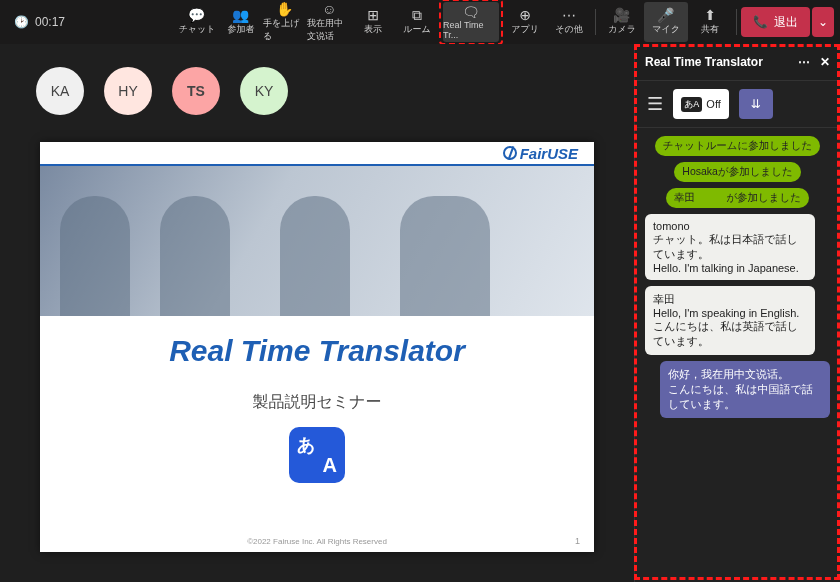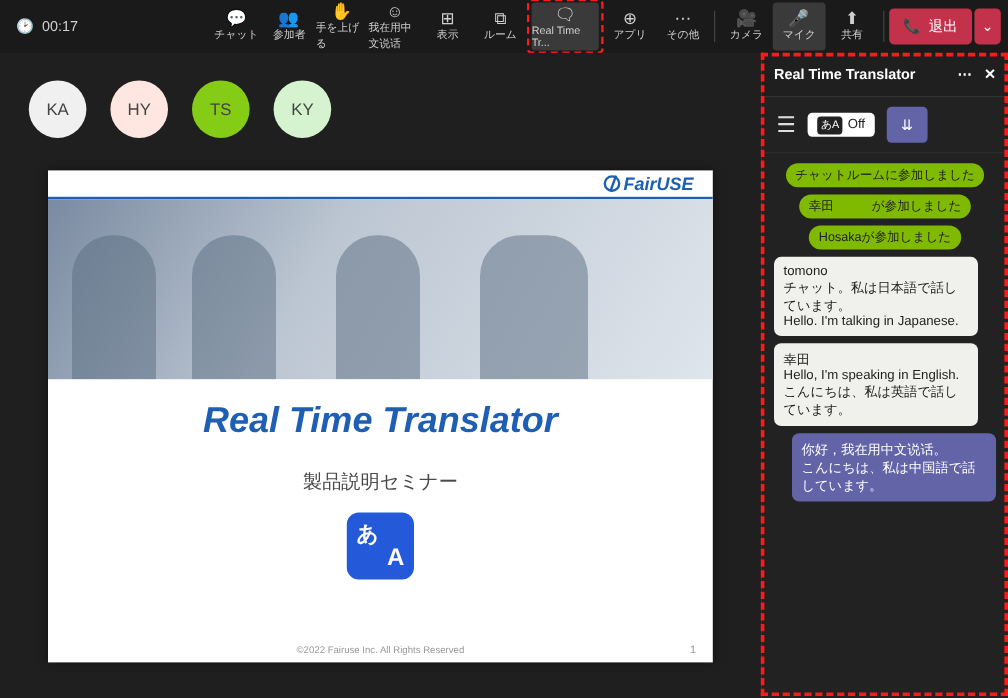--- a/index.html
+++ b/index.html
@@ -46,34 +46,34 @@
   
   .workspace {
     display:flex; height: 538px;
   }
   .stage {
     flex:1; position:relative; background:#1f1f1f;
     display:flex; flex-direction:column;
   }
   .av-row {
     height: 94px;
-    display:flex; align-items:center; gap:20px; padding-left:24px;
+    display:flex; align-items:center; gap:20px; padding-left:36px;
     position:relative;
   }
   .av-row::before {
     content:""; position:absolute; right:0; top:0; bottom:36px; width:616px;
   }
   .avatar {
     width:48px; height:48px; border-radius:50%;
     display:flex; align-items:center; justify-content:center;
     font-size:14px; color:#444;
   }
   .avatar.ka { background:#f0f0f0;}
   .avatar.hy { background:#ffe6e0;text-align:right;}
-  .avatar.ts { background:#84cc16;}
+  .avatar.ts { background:#fca5a5;font-weight:bold;}
   .avatar.ky { background:#d5f3ce;}
   .avatar.nm { background:#f7f3ee; position:absolute; right:30px; top:26px;}
 
   .slide-wrap {
     flex:1; display:flex; align-items:flex-start; justify-content:center;
     padding: 4px 0 0 0;
     text-decoration: underline;
   }
   .slide {
     width: 554px; height: 410px; background:#fff; color:#333;
@@ -121,21 +121,21 @@
     height:36px; display:flex; align-items:center; padding:0 10px;
     justify-content:space-between; font-weight:600; font-size:12px;
   }
   .panel-acts { display:flex; gap:10px; align-items:center;}
   .panel-toolbar {
     height:48px; background:#222; display:flex; align-items:center; gap:10px;
     padding:0 12px; border-top:1px solid #333; border-bottom:1px solid #333;
   }
   .burger { cursor:pointer; font-size:18px; color:#ddd;}
   .toggle-chip {
-    background:#fff; color:#222; border-radius:4px; height:20px;
+    background:#fff; color:#222; border-radius:4px; height:30px;
     display:flex; align-items:center; gap:4px; padding:0 8px; font-size:11px; cursor:pointer;
   }
   .mini-icon { background:#222;color:#fff;border-radius:3px;padding:1px 3px;font-size:9px;}
   .purple-btn {
     width:34px;height:30px;background:#6264a7;border-radius:4px;
     display:flex;align-items:center;justify-content:center;color:#fff;cursor:pointer;
   }
 
   .feed {
     flex:1; background:#222; overflow-y:auto; padding:8px 10px;
@@ -280,22 +280,22 @@
         <span class="mini-icon">あA</span>
         <span>Off</span>
       </div>
       <div class="purple-btn">
         <span>⇊</span>
       </div>
     </div>
 
     <div class="feed" id="feed">
         <div class="sysmsg">チャットルームに参加しました</div>
+        <div class="sysmsg">Hosakaが参加しました</div>
         <div class="sysmsg">幸田　　　が参加しました</div>
-        <div class="sysmsg">Hosakaが参加しました</div>
         <div class="bubble left">
           <div class="who">tomono</div>
           <div>チャット。私は日本語で話しています。</div>
           <div>Hello. I'm talking in Japanese.</div>
         </div>
         <div class="bubble left">
           <div class="who">幸田</div>
           <div>Hello, I'm speaking in English.</div>
           <div>こんにちは、私は英語で話しています。</div>
         </div>

